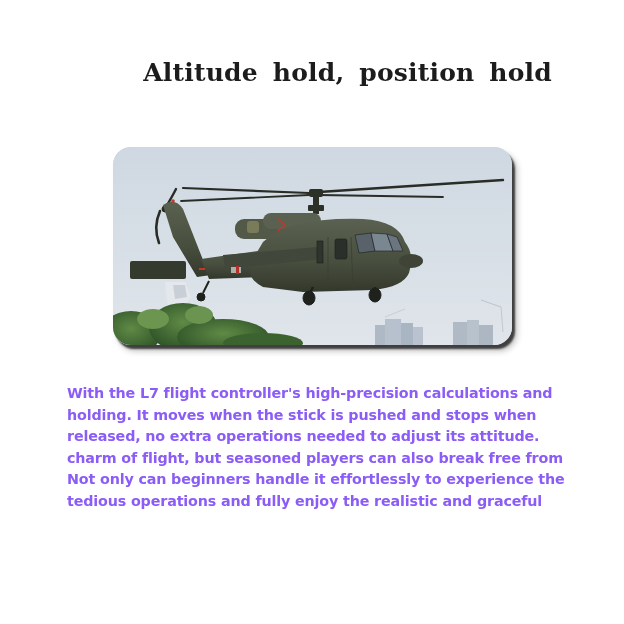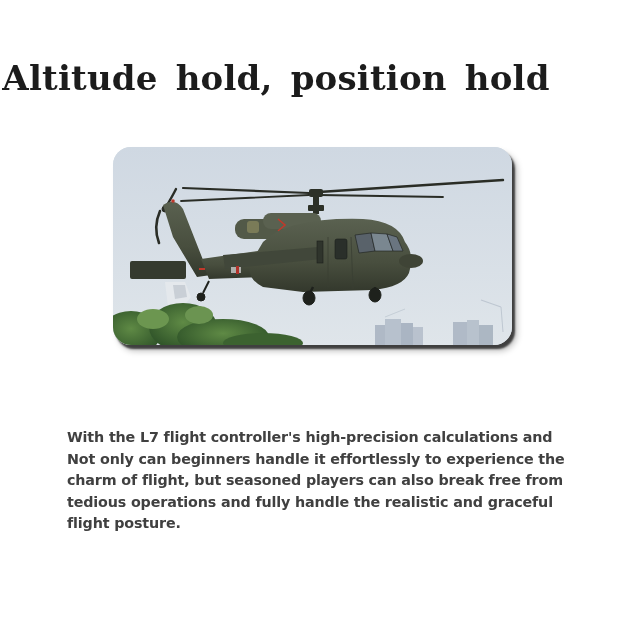--- a/index.html
+++ b/index.html
@@ -12,25 +12,25 @@
       height: 624px;
       position: relative;
       overflow: hidden;
       font-family: "DejaVu Sans", sans-serif;
     }
     .headline {
       position: absolute;
       left: 0;
       top: 36px;
       width: 552px;
-      text-align: center;
+      text-align: right;
       font-family: "DejaVu Serif", "Liberation Serif", serif;
       font-weight: bold;
       color: #1c1c1c;
-      font-size: 34px;
+      font-size: 25px;
       line-height: 39px;
       letter-spacing: 0.2px;
       word-spacing: 6px;
     }
     .headline-line {
       display: block;
     }
     .photo-frame {
       position: absolute;
       left: 113px;
@@ -49,23 +49,22 @@
     }
     .description {
       position: absolute;
       left: 67px;
       top: 383px;
       width: 500px;
       font-family: "DejaVu Sans", "Liberation Sans", sans-serif;
       font-weight: bold;
       font-size: 14.3px;
       line-height: 21.6px;
-      color: #404040;
+      color: #8b5cf6;
       letter-spacing: -0.15px;
-      margin-top: 44px;
     }
     .description-line {
       display: block;
       white-space: nowrap;
     }
   </style>
 </head>
 <body>
 
 <h1 class="headline">
@@ -176,17 +175,18 @@
       <line x1="200" y1="140" x2="196" y2="148" stroke-width="2.4"></line>
       <ellipse cx="196" cy="151" rx="6" ry="7"></ellipse>
       <line x1="262" y1="140" x2="262" y2="146" stroke-width="2.4"></line>
       <ellipse cx="262" cy="148" rx="6" ry="7"></ellipse>
     </g>
   </svg>
 </div>
 
 <div class="description">
   <span class="description-line">With the L7 flight controller's high-precision calculations and</span>
+  <span class="description-line">holding. It moves when the stick is pushed and stops when</span>
+  <span class="description-line">released, no extra operations needed to adjust its attitude.</span>
+  <span class="description-line">charm of flight, but seasoned players can also break free from</span>
   <span class="description-line">Not only can beginners handle it effortlessly to experience the</span>
-  <span class="description-line">charm of flight, but seasoned players can also break free from</span>
-  <span class="description-line">tedious operations and fully handle the realistic and graceful</span>
-  <span class="description-line">flight posture.</span>
+  <span class="description-line">tedious operations and fully enjoy the realistic and graceful</span>
 </div>
 
 </body></html>

